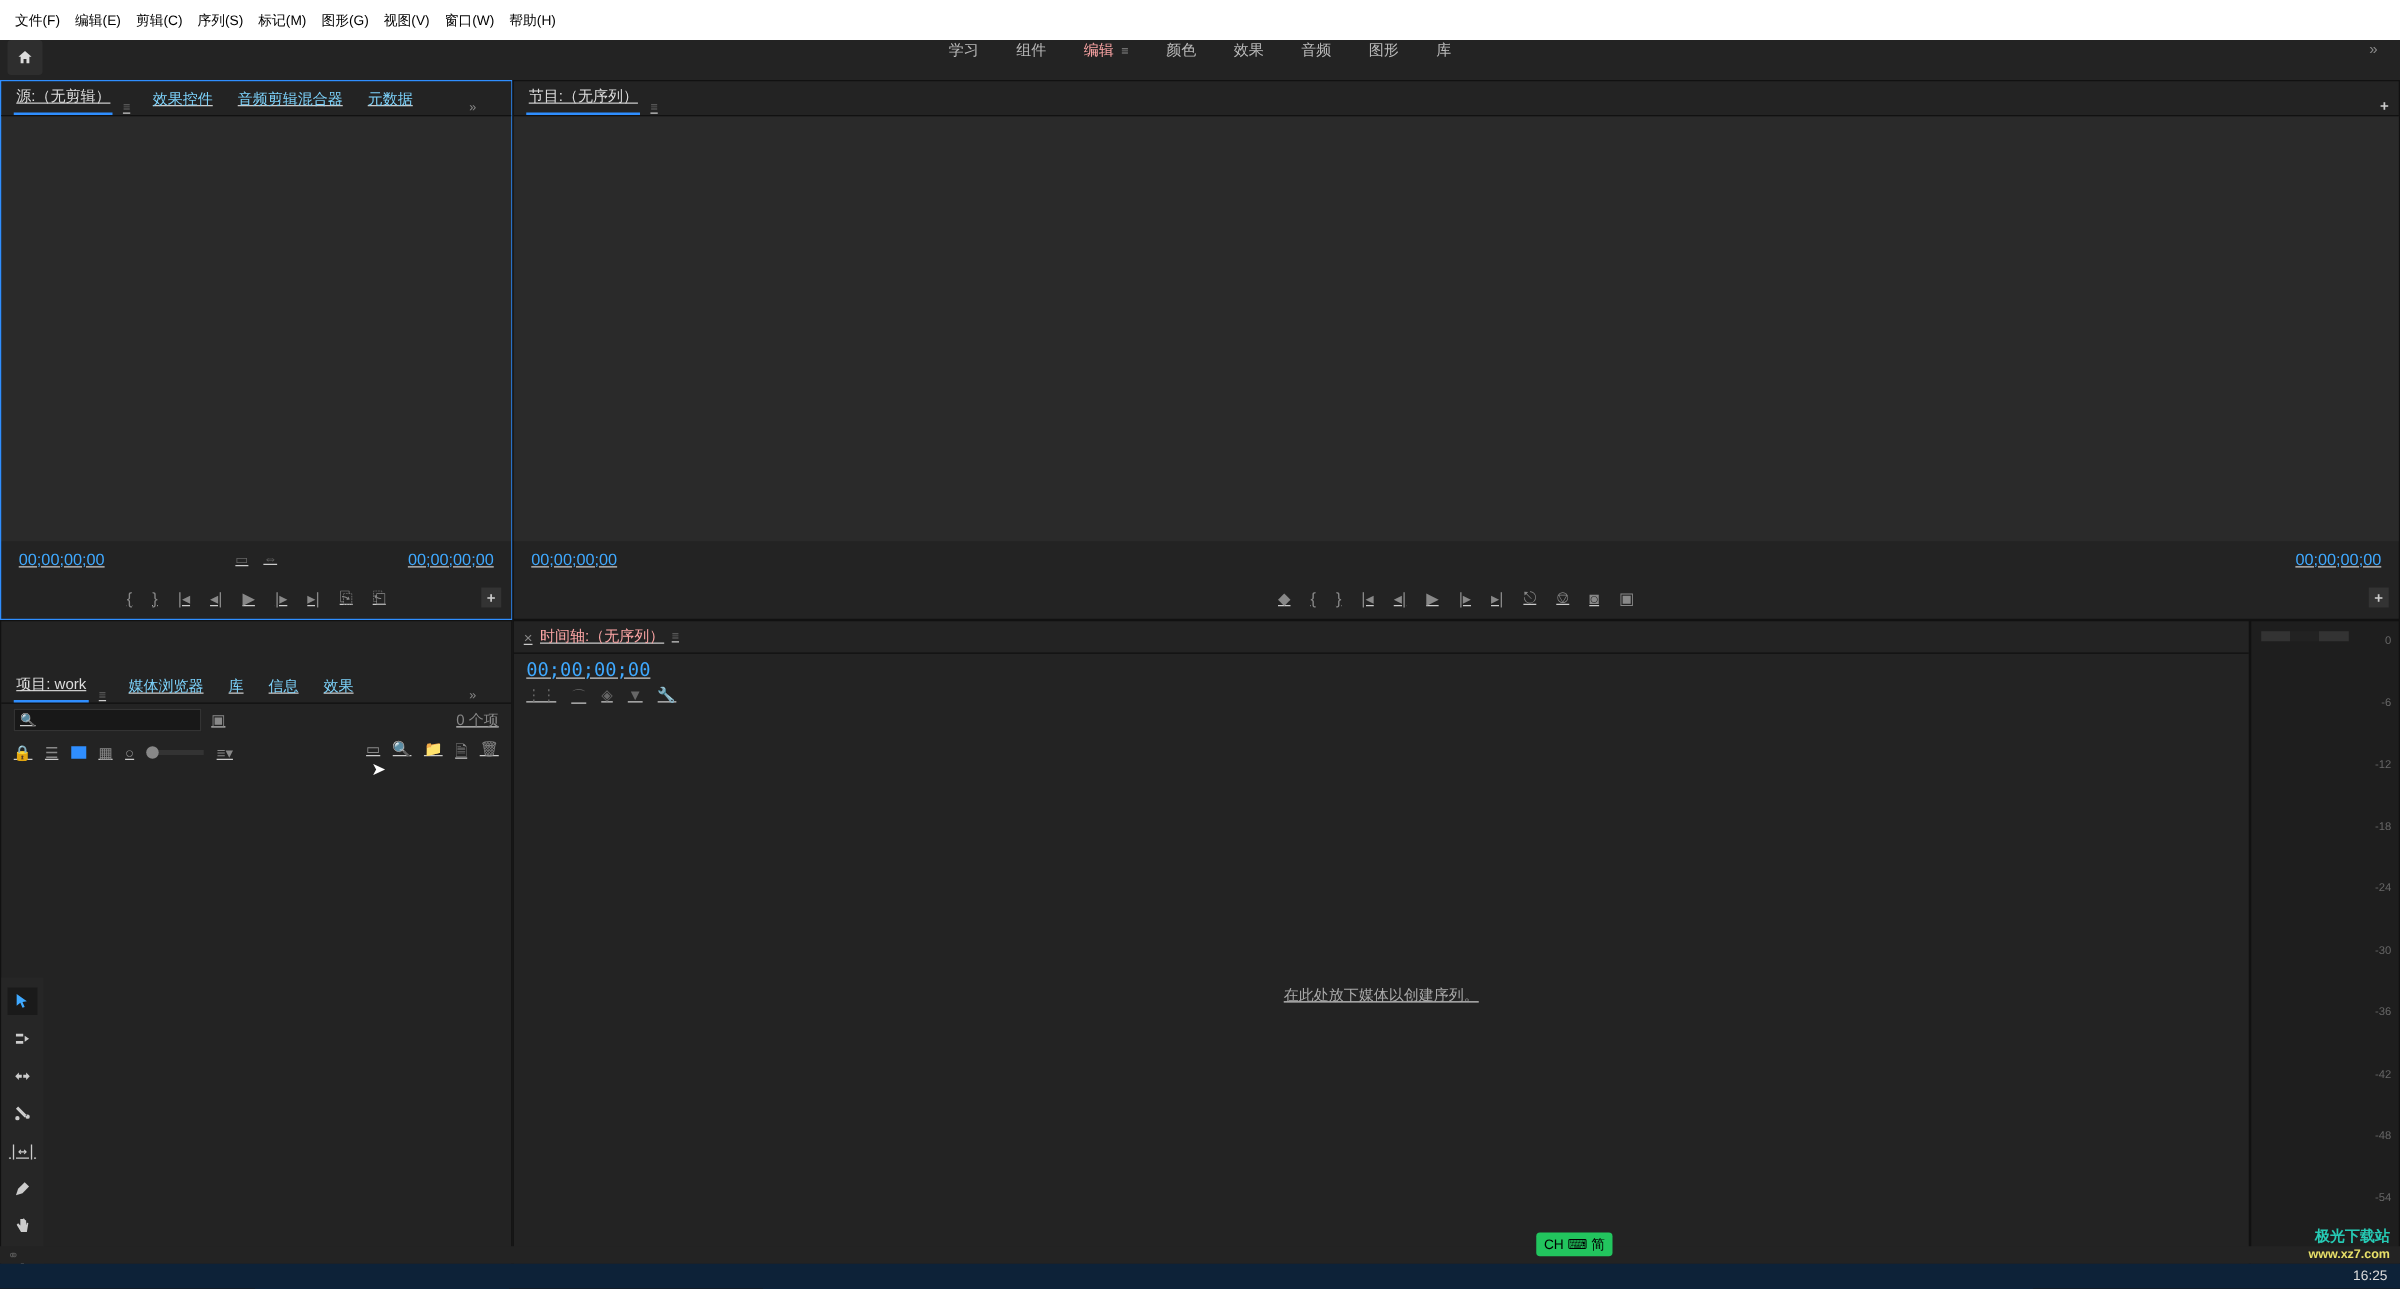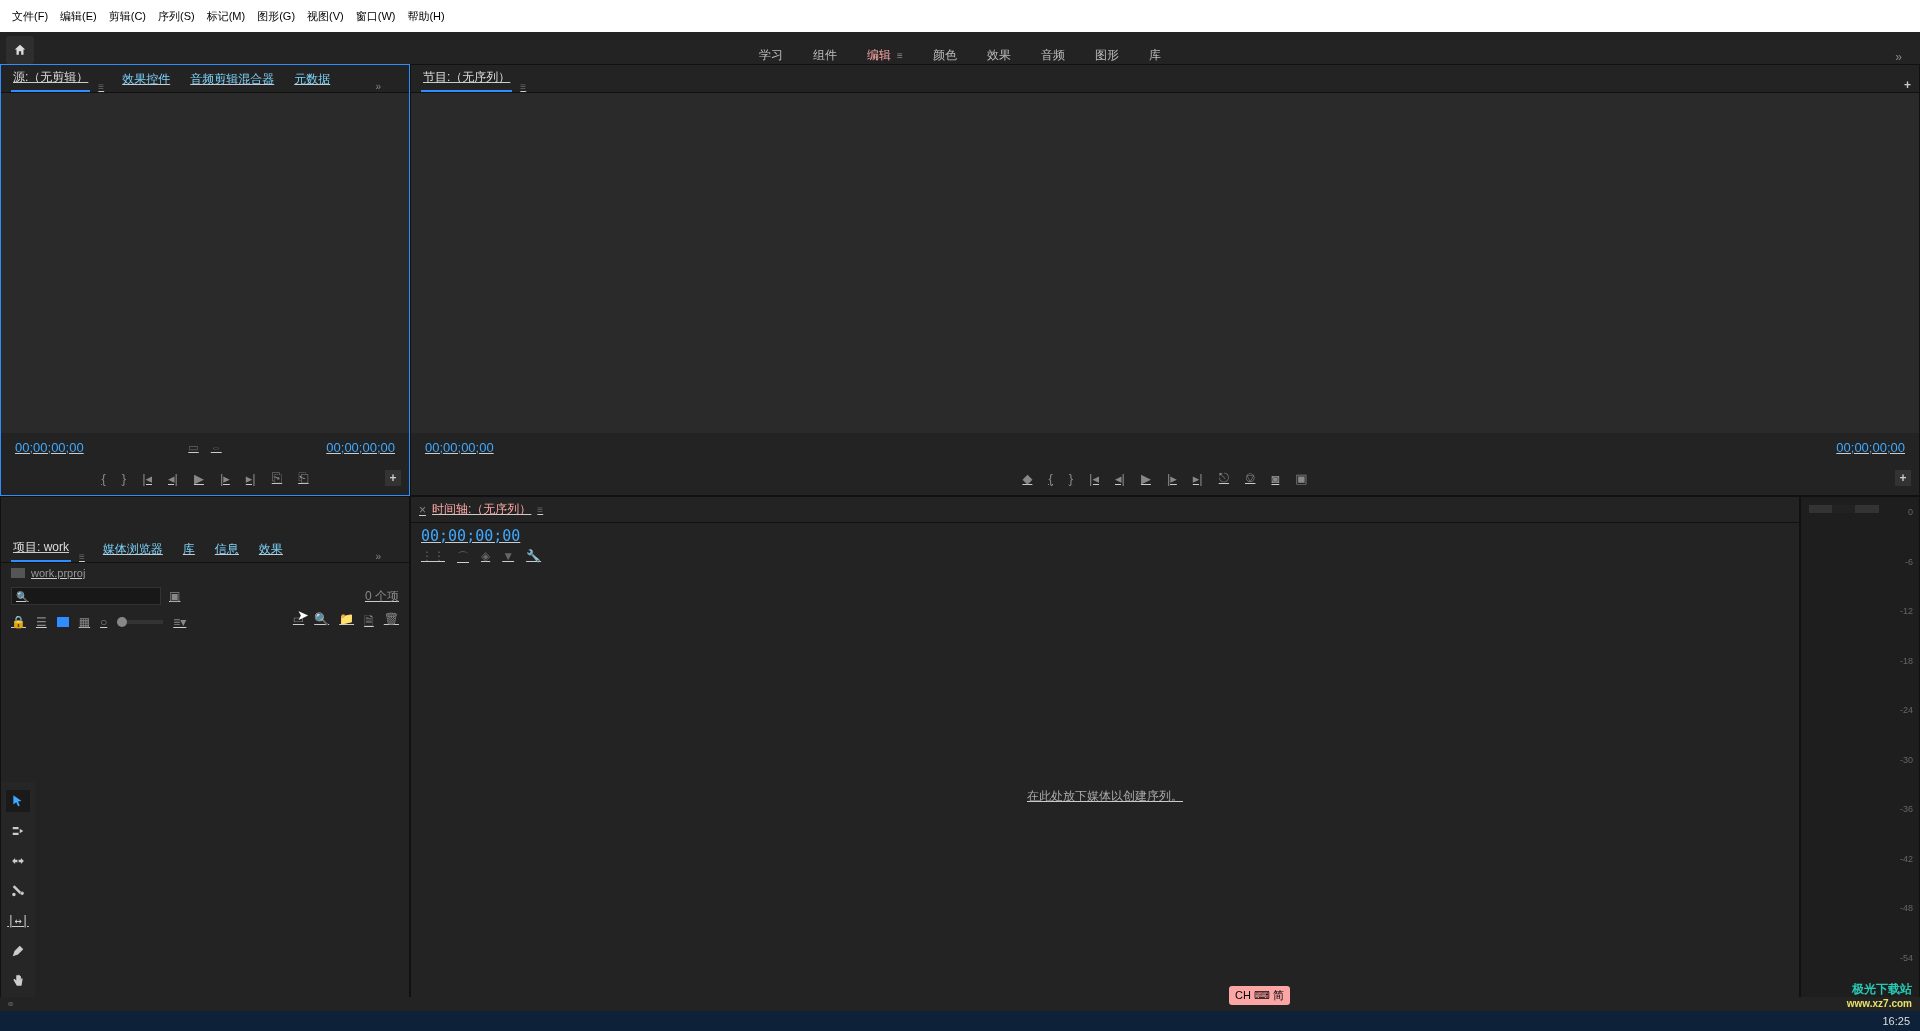--- a/index.html
+++ b/index.html
@@ -3,21 +3,21 @@
 <meta charset="utf-8">
 <style>
 * { margin:0; padding:0; box-sizing:border-box; font-family:"Microsoft YaHei","PingFang SC",sans-serif; }
 body { background:#1a1a1a; color:#ccc; width:1920px; height:1031px; overflow:hidden; font-size:12px; position:relative; }
 
 
 .menubar { height:32px; background:#fff; color:#000; display:flex; align-items:center; padding:0 6px; font-size:11px; }
 .menubar .mitem { padding:0 6px; cursor:default; }
 
 
-.wsbar { height:32px; background:#232323; display:flex; align-items:flex-end; position:relative; }
+.wsbar { height:32px; background:#232323; display:flex; align-items:flex-start; position:relative; }
 .wsbar .home { width:28px; height:28px; display:flex; align-items:center; justify-content:center; margin-left:6px; background:#2e2e2e; border-radius:3px; }
 .wsbar .tabs { position:absolute; left:50%; transform:translateX(-50%); display:flex; gap:30px; }
 .wsbar .wtab { color:#bbb; cursor:default; }
 .wsbar .wtab.active { color:#fca5a5; }
 .wsbar .wtab.active::after { content:"≡"; margin-left:6px; color:#888; font-size:10px; }
 .wsbar .more { position:absolute; right:18px; color:#888; }
 
 
 .tabstrip { height:28px; display:flex; align-items:flex-end; gap:16px; padding:0 10px; border-bottom:1px solid #111; position:relative;}
 .ptab { color:#7dd3fc; padding:4px 2px; cursor:default; }
@@ -73,21 +73,21 @@
 .tl-body { flex:1; display:flex; align-items:center; justify-content:center; color:#aaa;}
 .audio-meter { width:120px; background:#1e1e1e; border:1px solid #111; position:relative;}
 .meter-scale { position:absolute; right:6px; top:10px; bottom:10px; display:flex; flex-direction:column; justify-content:space-between; color:#666; font-size:9px; text-align:right;}
 .meter-bars { position:absolute; left:8px; top:8px; width:70px; height:8px; background:linear-gradient(90deg,#333 0 33%,#222 33% 66%,#333 66% 100%);}
 
 
 .status { position:absolute; left:0; right:0; bottom:20px; height:14px; background:#232323; display:flex; align-items:center; padding:0 6px;}
 .status .link { color:#555; font-size:11px;}
 
 
-.ime { position:absolute; right:630px; bottom:26px; background:#fca5a5; color:#000; padding:2px 6px; border-radius:3px; font-size:11px; display:flex; align-items:center; gap:4px;margin-left:28px;}
+.ime { position:absolute; right:630px; bottom:26px; background:#22c55e; color:#000; padding:2px 6px; border-radius:3px; font-size:11px; display:flex; align-items:center; gap:4px;margin-left:28px;}
 
 
 .watermark { position:absolute; right:8px; bottom:22px; color:#26c9b3; font-size:12px; font-weight:bold; text-align:right;}
 .watermark .sub { color:#e8e069; font-size:10px;}
 
 
 .taskbar { position:absolute; left:0; right:0; bottom:0; height:20px; background:#0d2238; display:flex; align-items:center; justify-content:flex-end; padding:0 10px; color:#ddd; font-size:11px;}
 .taskbar .clock { }
 
 
@@ -195,24 +195,20 @@
   <div class="panel project-area">
     <div class="proj-body">
       <div class="tabstrip">
         <span class="ptab active">项目: work</span>
           <span class="grip">≡</span>
         <span class="ptab">媒体浏览器</span>
         <span class="ptab">库</span>
         <span class="ptab">信息</span>
         <span class="ptab">效果</span>
         <span class="expmore">»</span>
-      </div>
-      <div class="proj-header">
-        <span class="bin-icon"></span>
-        <span>work.prproj</span>
       </div>
       <div class="proj-search">
         <div class="sbox">
             <span class="mag">🔍</span>
           </div>
         <span class="camico">▣</span>
         <span class="count">0 个项</span>
       </div>
       <div class="proj-footer">
         <span class="fbtn" style="color:#4caf50">🔒</span>

